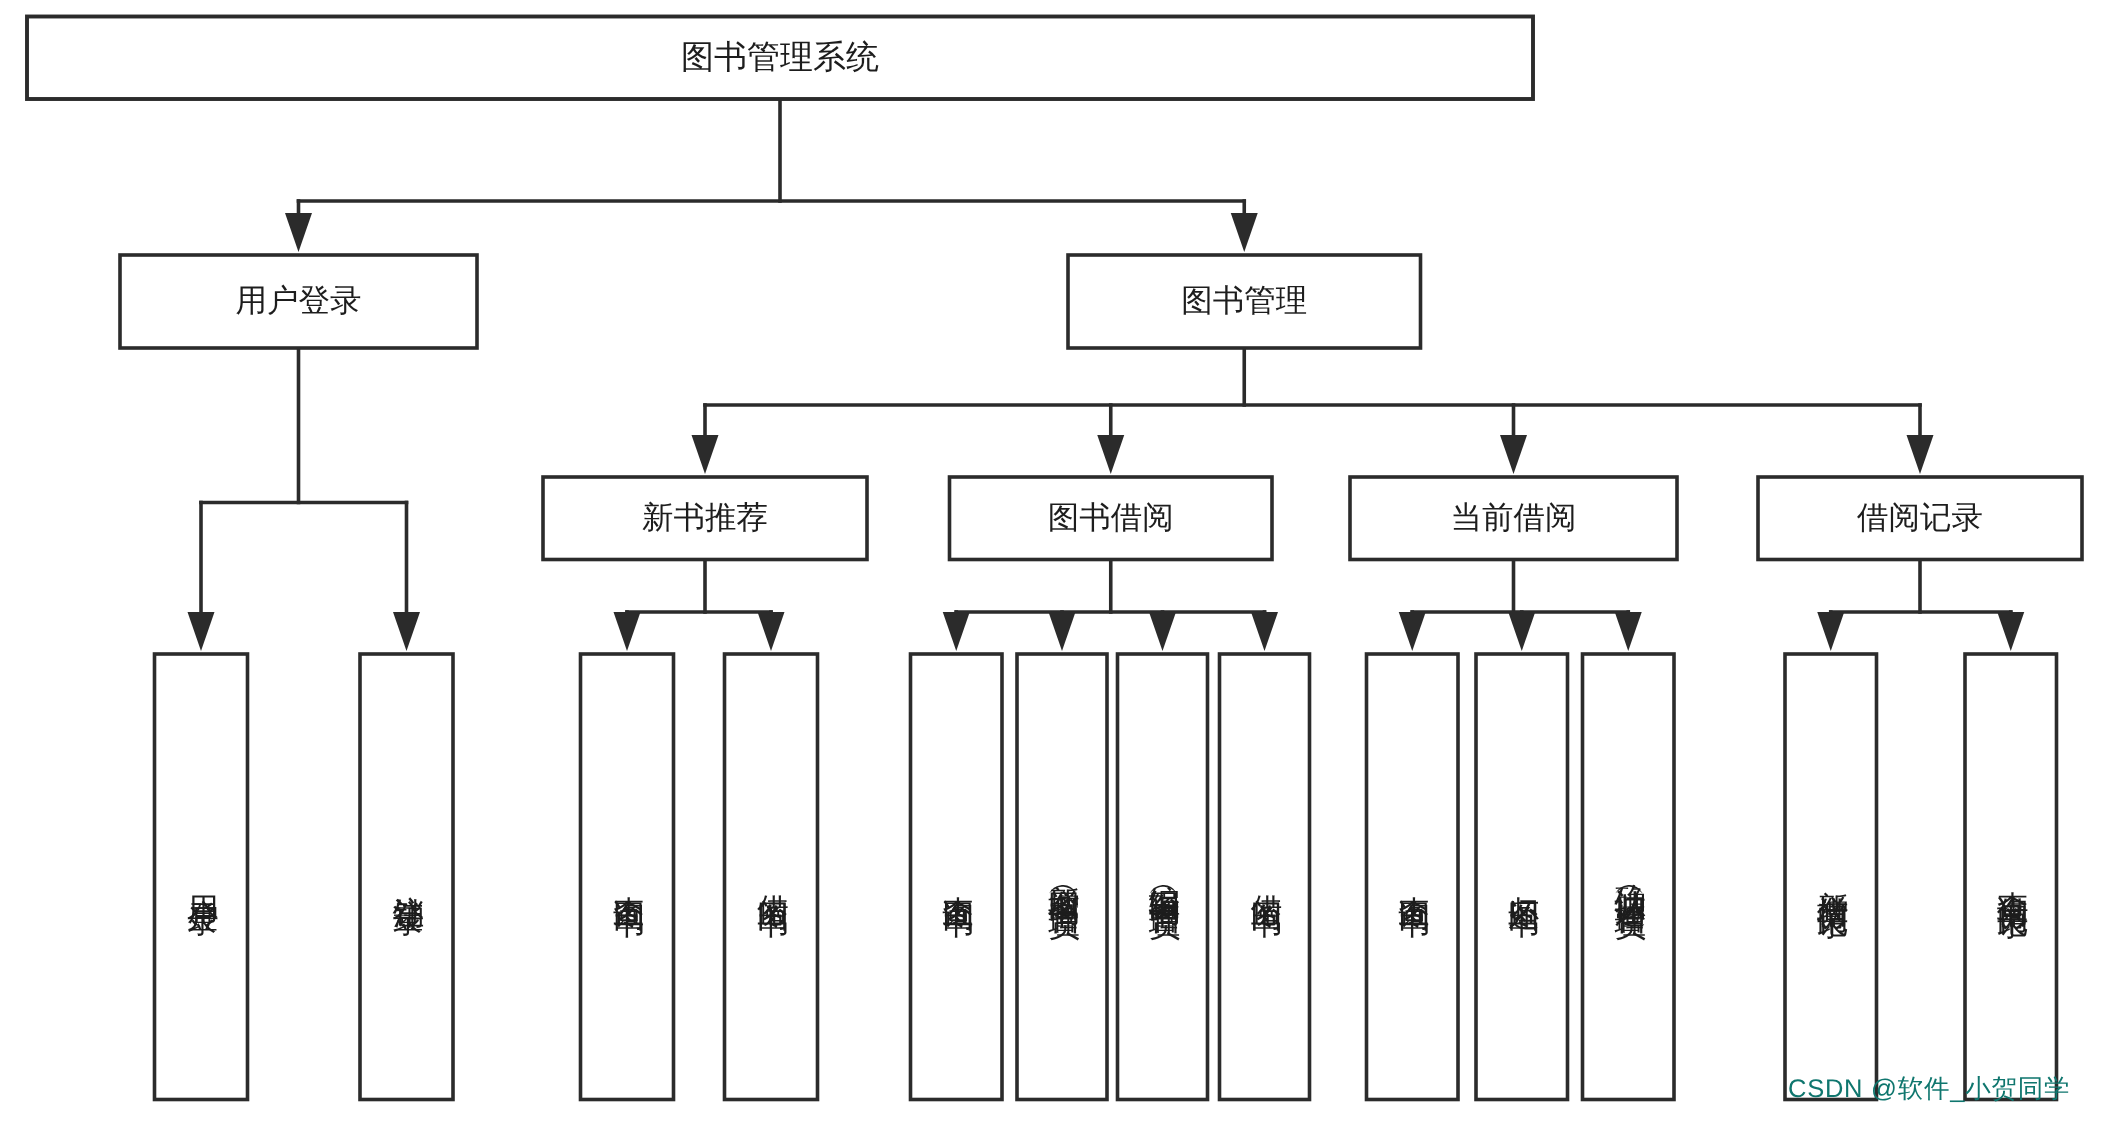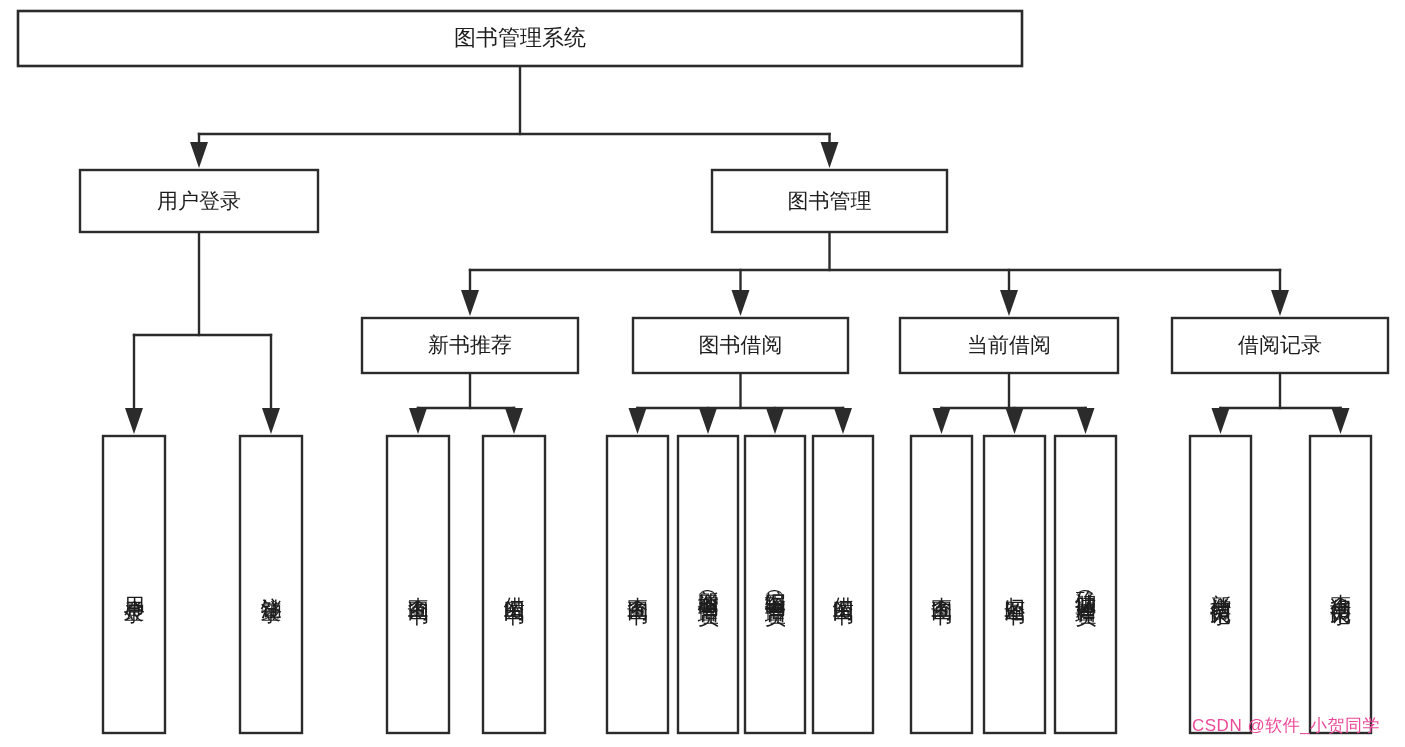--- a/index.html
+++ b/index.html
@@ -72,21 +72,21 @@
     line-height: 1.08;
     letter-spacing: 2.5px;
     color: #1d1d1d;
     white-space: nowrap;
     text-align: center;
   }
   .watermark {
     position: absolute;
     font-family: "Liberation Sans", "DejaVu Sans", sans-serif;
     font-size: 17px;
-    color: #ec4899;
+    color: #0f766e;
     white-space: nowrap;
     letter-spacing: 0.5px;
     user-select: none;
   }
 </style>
 </head>
 <body>
 
 <div id="diagram-root">
 

